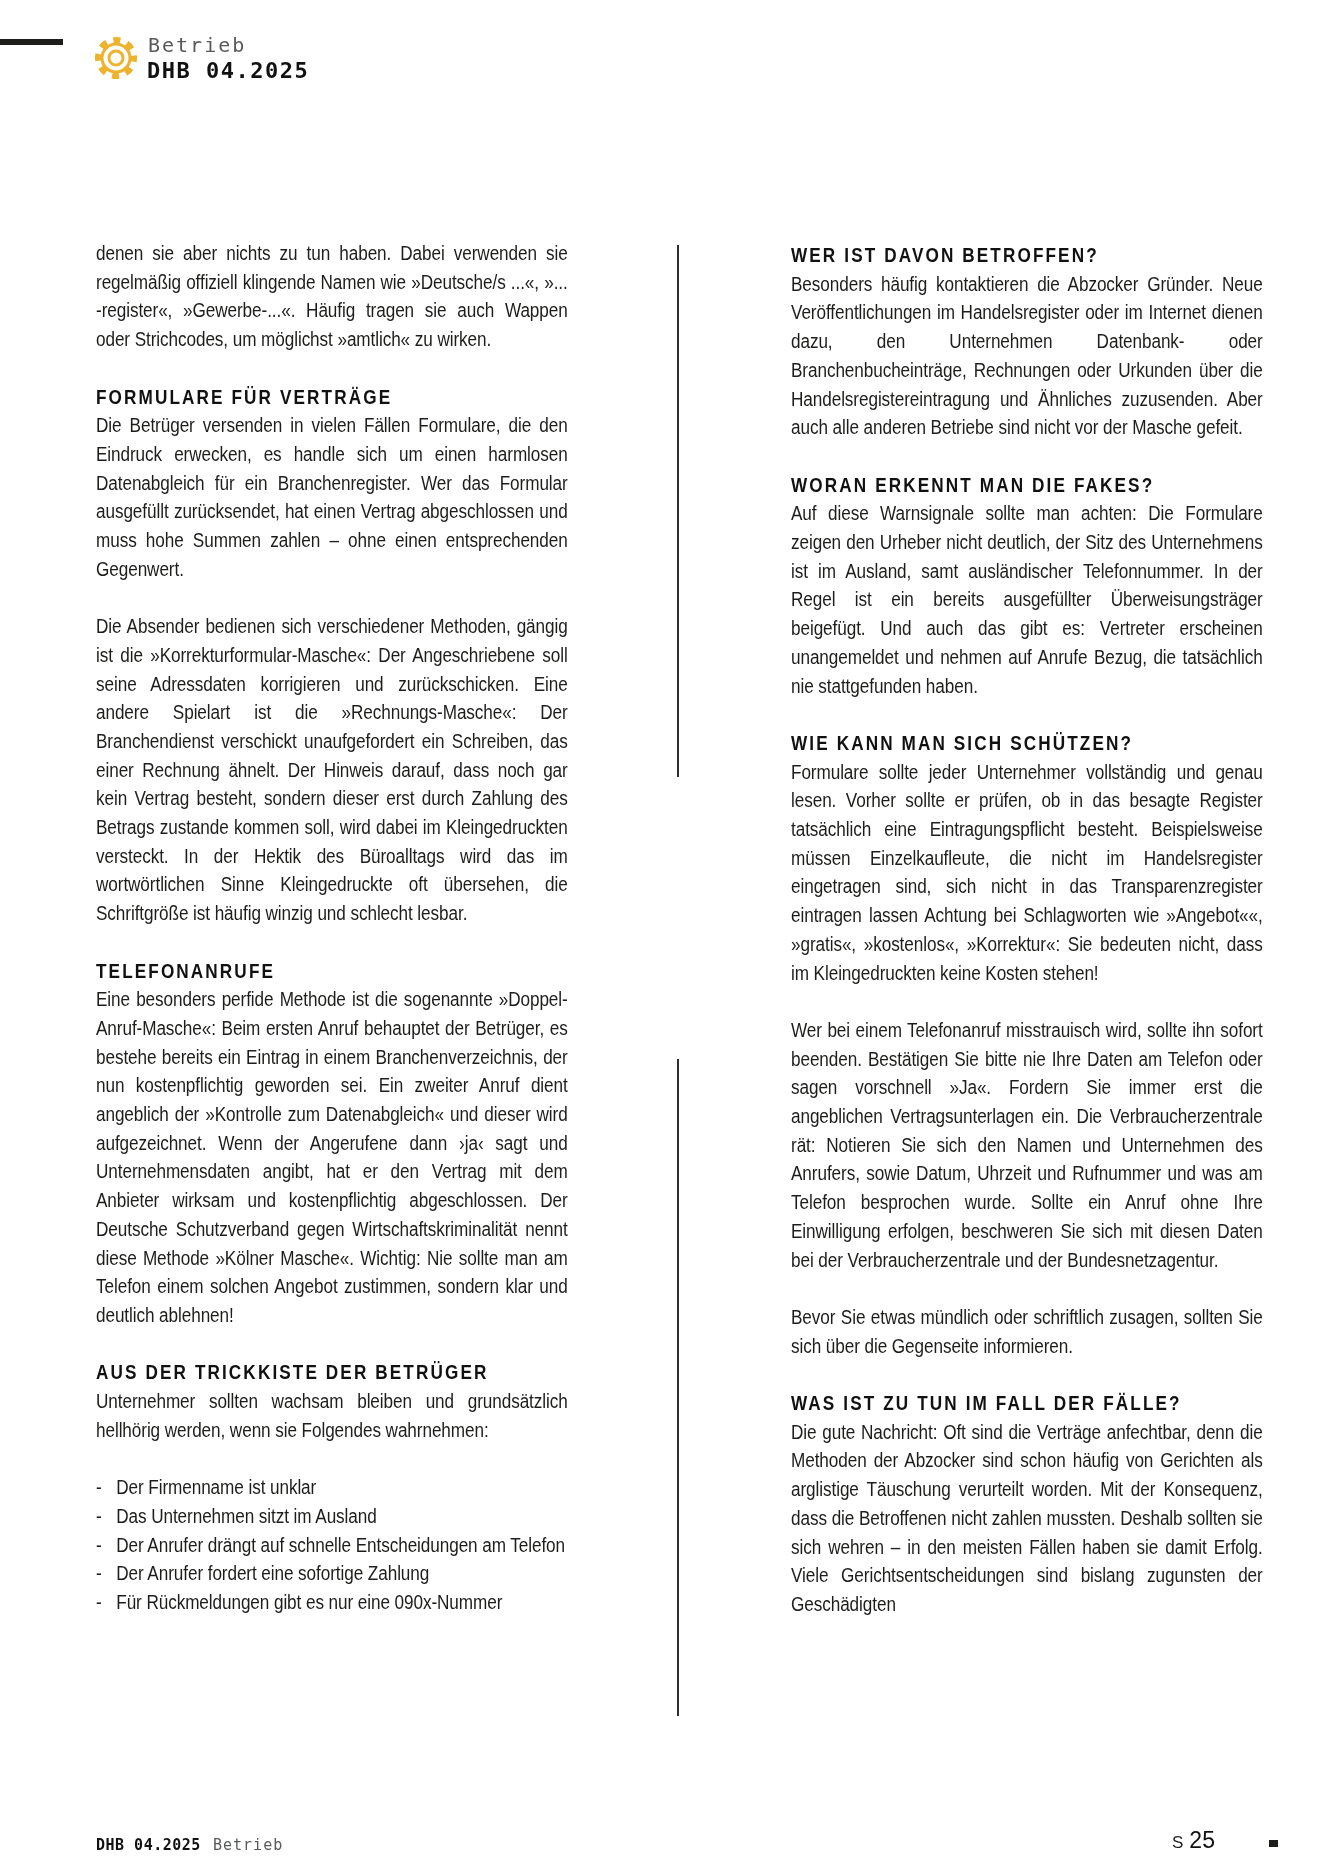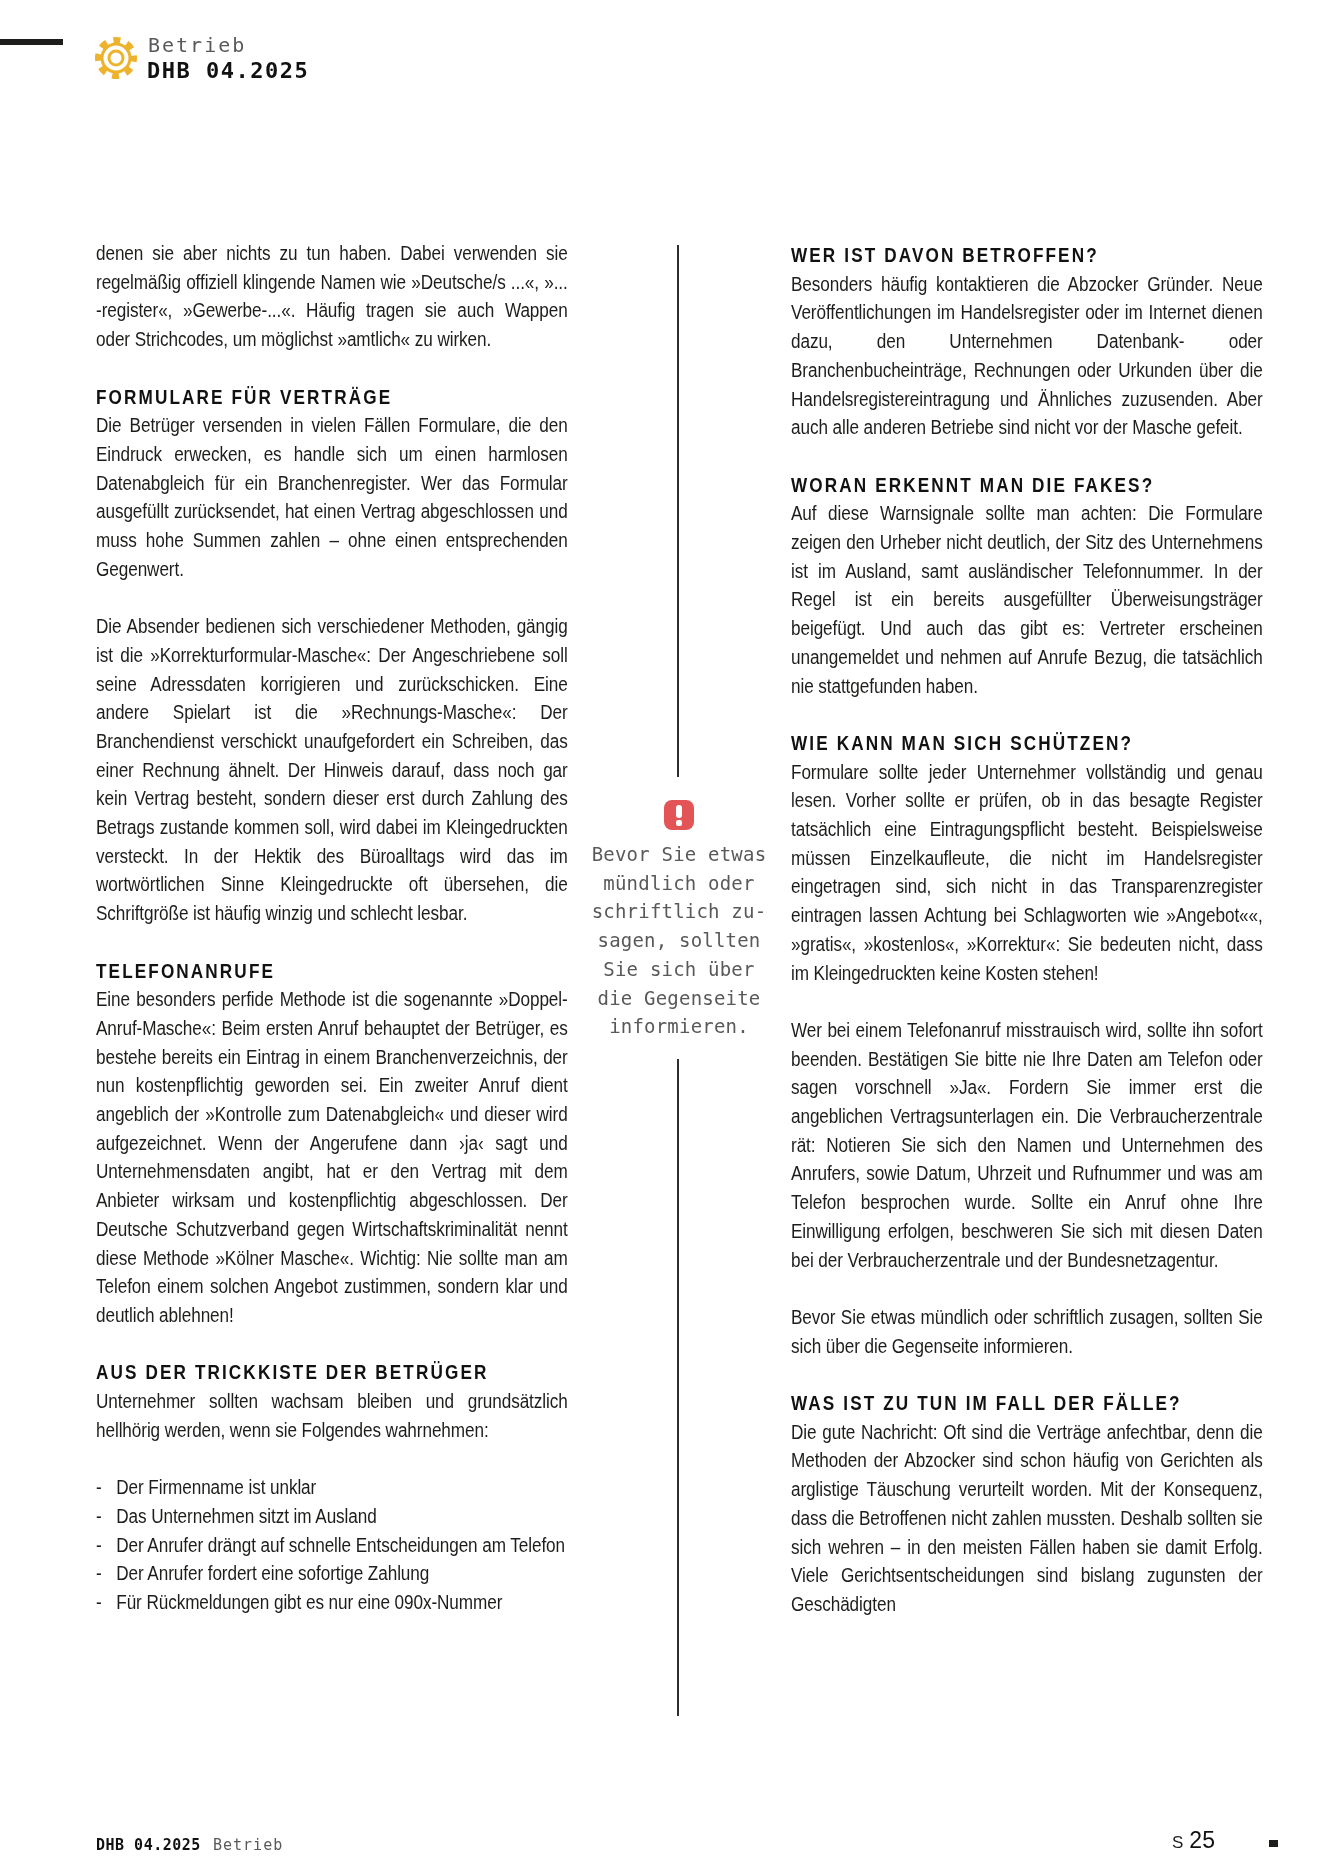--- a/index.html
+++ b/index.html
@@ -86,33 +86,20 @@
       <div class="li">
         <span class="dash">-</span>
         <span>Für Rückmeldungen gibt es nur eine 090x-Nummer</span>
       </div>
     </div>
   </div>
 
   <div class="rule rule-a"></div>
   <div class="rule rule-b"></div>
 
-  <div class="pullquote">
-    <div class="alert">
-      <div class="bar"></div>
-      <div class="dot"></div>
-    </div>
-    <div class="pq-line">Bevor Sie etwas</div>
-    <div class="pq-line">mündlich oder</div>
-    <div class="pq-line">schriftlich zu-</div>
-    <div class="pq-line">sagen, sollten</div>
-    <div class="pq-line">Sie sich über</div>
-    <div class="pq-line">die Gegenseite</div>
-    <div class="pq-line">informieren.</div>
-  </div>
 
   <div class="col col-right">
     <h3 class="head">WER IST DAVON BETROFFEN?</h3>
     <p class="para">Besonders häufig kontaktieren die Abzocker Gründer. Neue Veröffentlichungen im Handelsregister oder im Internet dienen dazu, den Unternehmen Datenbank- oder Branchenbucheinträge, Rechnungen oder Urkunden über die Handelsregistereintragung und Ähnliches zuzusenden. Aber auch alle anderen Betriebe sind nicht vor der Masche gefeit.</p>
     <h3 class="head">WORAN ERKENNT MAN DIE FAKES?</h3>
     <p class="para">Auf diese Warnsignale sollte man achten: Die Formulare zeigen den Urheber nicht deutlich, der Sitz des Unternehmens ist im Ausland, samt ausländischer Telefonnummer. In der Regel ist ein bereits ausgefüllter Überweisungsträger beigefügt. Und auch das gibt es: Vertreter erscheinen unangemeldet und nehmen auf Anrufe Bezug, die tatsächlich nie stattgefunden haben.</p>
     <h3 class="head">WIE KANN MAN SICH SCHÜTZEN?</h3>
     <p class="para">Formulare sollte jeder Unternehmer vollständig und genau lesen. Vorher sollte er prüfen, ob in das besagte Register tatsächlich eine Eintragungspflicht besteht. Beispielsweise müssen Einzelkaufleute, die nicht im Handelsregister eingetragen sind, sich nicht in das Transparenzregister eintragen lassen Achtung bei Schlagworten wie »Angebot««, »gratis«, »kostenlos«, »Korrektur«: Sie bedeuten nicht, dass im Kleingedruckten keine Kosten stehen!</p>
     <p class="para">Wer bei einem Telefonanruf misstrauisch wird, sollte ihn sofort beenden. Bestätigen Sie bitte nie Ihre Daten am Telefon oder sagen vorschnell »Ja«. Fordern Sie immer erst die angeblichen Vertragsunterlagen ein. Die Verbraucherzentrale rät: Notieren Sie sich den Namen und Unternehmen des Anrufers, sowie Datum, Uhrzeit und Rufnummer und was am Telefon besprochen wurde. Sollte ein Anruf ohne Ihre Einwilligung erfolgen, beschweren Sie sich mit diesen Daten bei der Verbraucherzentrale und der Bundesnetzagentur.</p>
     <p class="para">Bevor Sie etwas mündlich oder schriftlich zusagen, sollten Sie sich über die Gegenseite informieren.</p>

